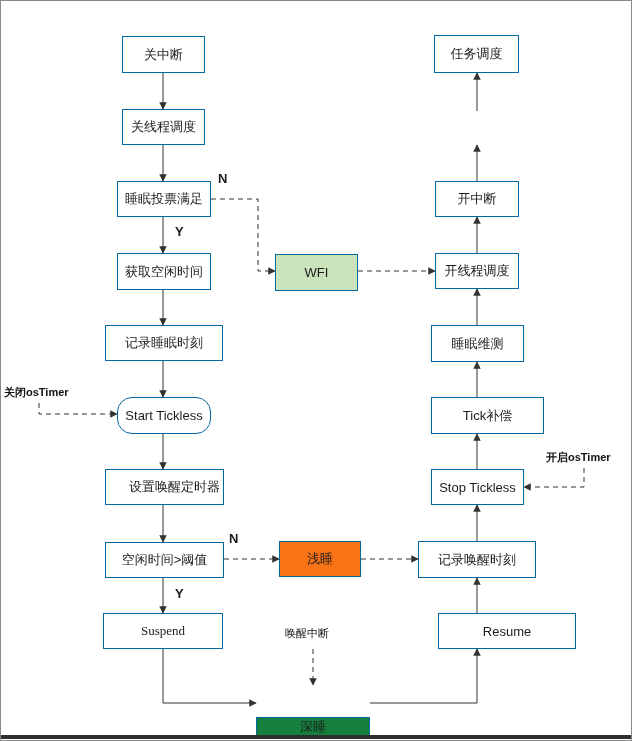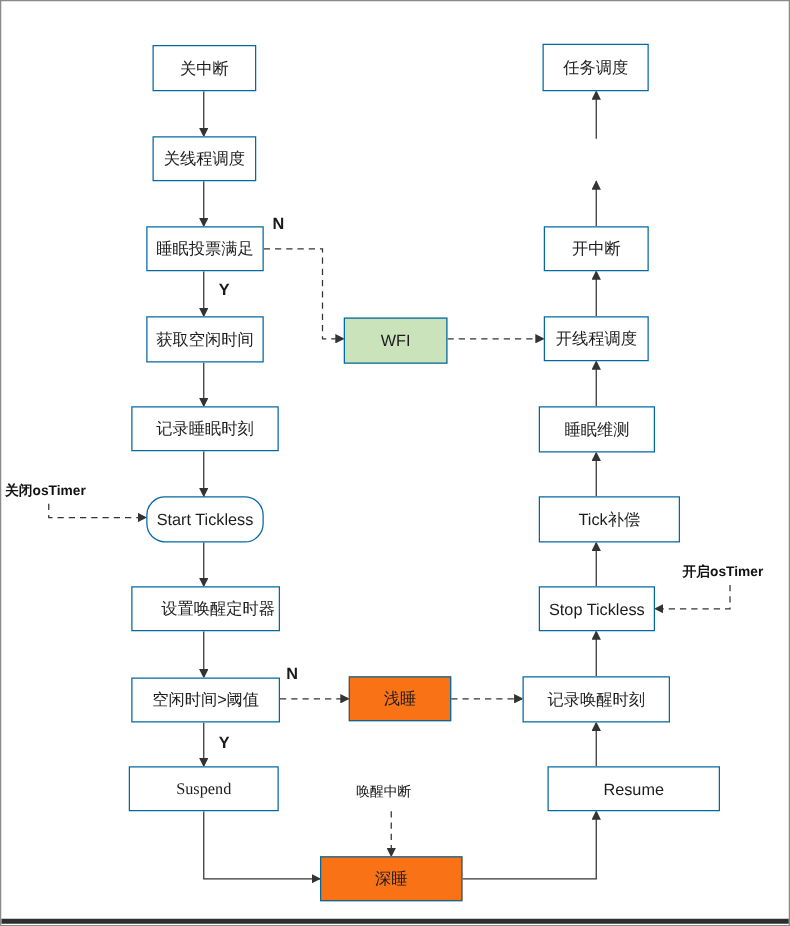--- a/index.html
+++ b/index.html
@@ -85,21 +85,21 @@
   <div class="node" style="left:116px;top:180px;width:94px;height:36px;">睡眠投票满足</div>
   <div class="node" style="left:116px;top:252px;width:94px;height:37px;">获取空闲时间</div>
   <div class="node" style="left:104px;top:324px;width:118px;height:36px;">记录睡眠时刻</div>
   <div class="node" style="left:116px;top:396px;width:94px;height:37px;border-radius:15px;">Start Tickless</div>
   <div class="node" style="left:104px;top:468px;width:119px;height:36px;padding-left:20px;">设置唤醒定时器</div>
   <div class="node" style="left:104px;top:541px;width:119px;height:36px;">空闲时间&gt;阈值</div>
   <div class="node" style="left:102px;top:612px;width:120px;height:36px;font-family:Liberation Serif, serif;">Suspend</div>
 
   <div class="node" style="left: 274px; top: 253px; width: 83px; height: 37px; background: rgb(203, 227, 186);">WFI</div>
   <div class="node" style="left: 278px; top: 540px; width: 82px; height: 36px; background: #f97316;">浅睡</div>
-  <div class="node" style="left: 255px; top: 684px; width: 114px; height: 36px; background: #f97316;">深睡</div>
+  <div class="node" style="left: 255px; top: 716px; width: 114px; height: 20px; background: #15803d;">深睡</div>
 
   <div class="node" style="left:433px;top:34px;width:85px;height:38px;">任务调度</div>
   <div class="node" style="left:434px;top:180px;width:84px;height:36px;">开中断</div>
   <div class="node" style="left:434px;top:252px;width:84px;height:36px;">开线程调度</div>
   <div class="node" style="left:430px;top:324px;width:93px;height:37px;">睡眠维测</div>
   <div class="node" style="left:430px;top:396px;width:113px;height:37px;">Tick补偿</div>
   <div class="node" style="left:430px;top:468px;width:93px;height:36px;">Stop Tickless</div>
   <div class="node" style="left:417px;top:540px;width:118px;height:37px;">记录唤醒时刻</div>
   <div class="node" style="left:416px;top:612px;width:138px;height:36px;margin-left:21px;">Resume</div>
 

